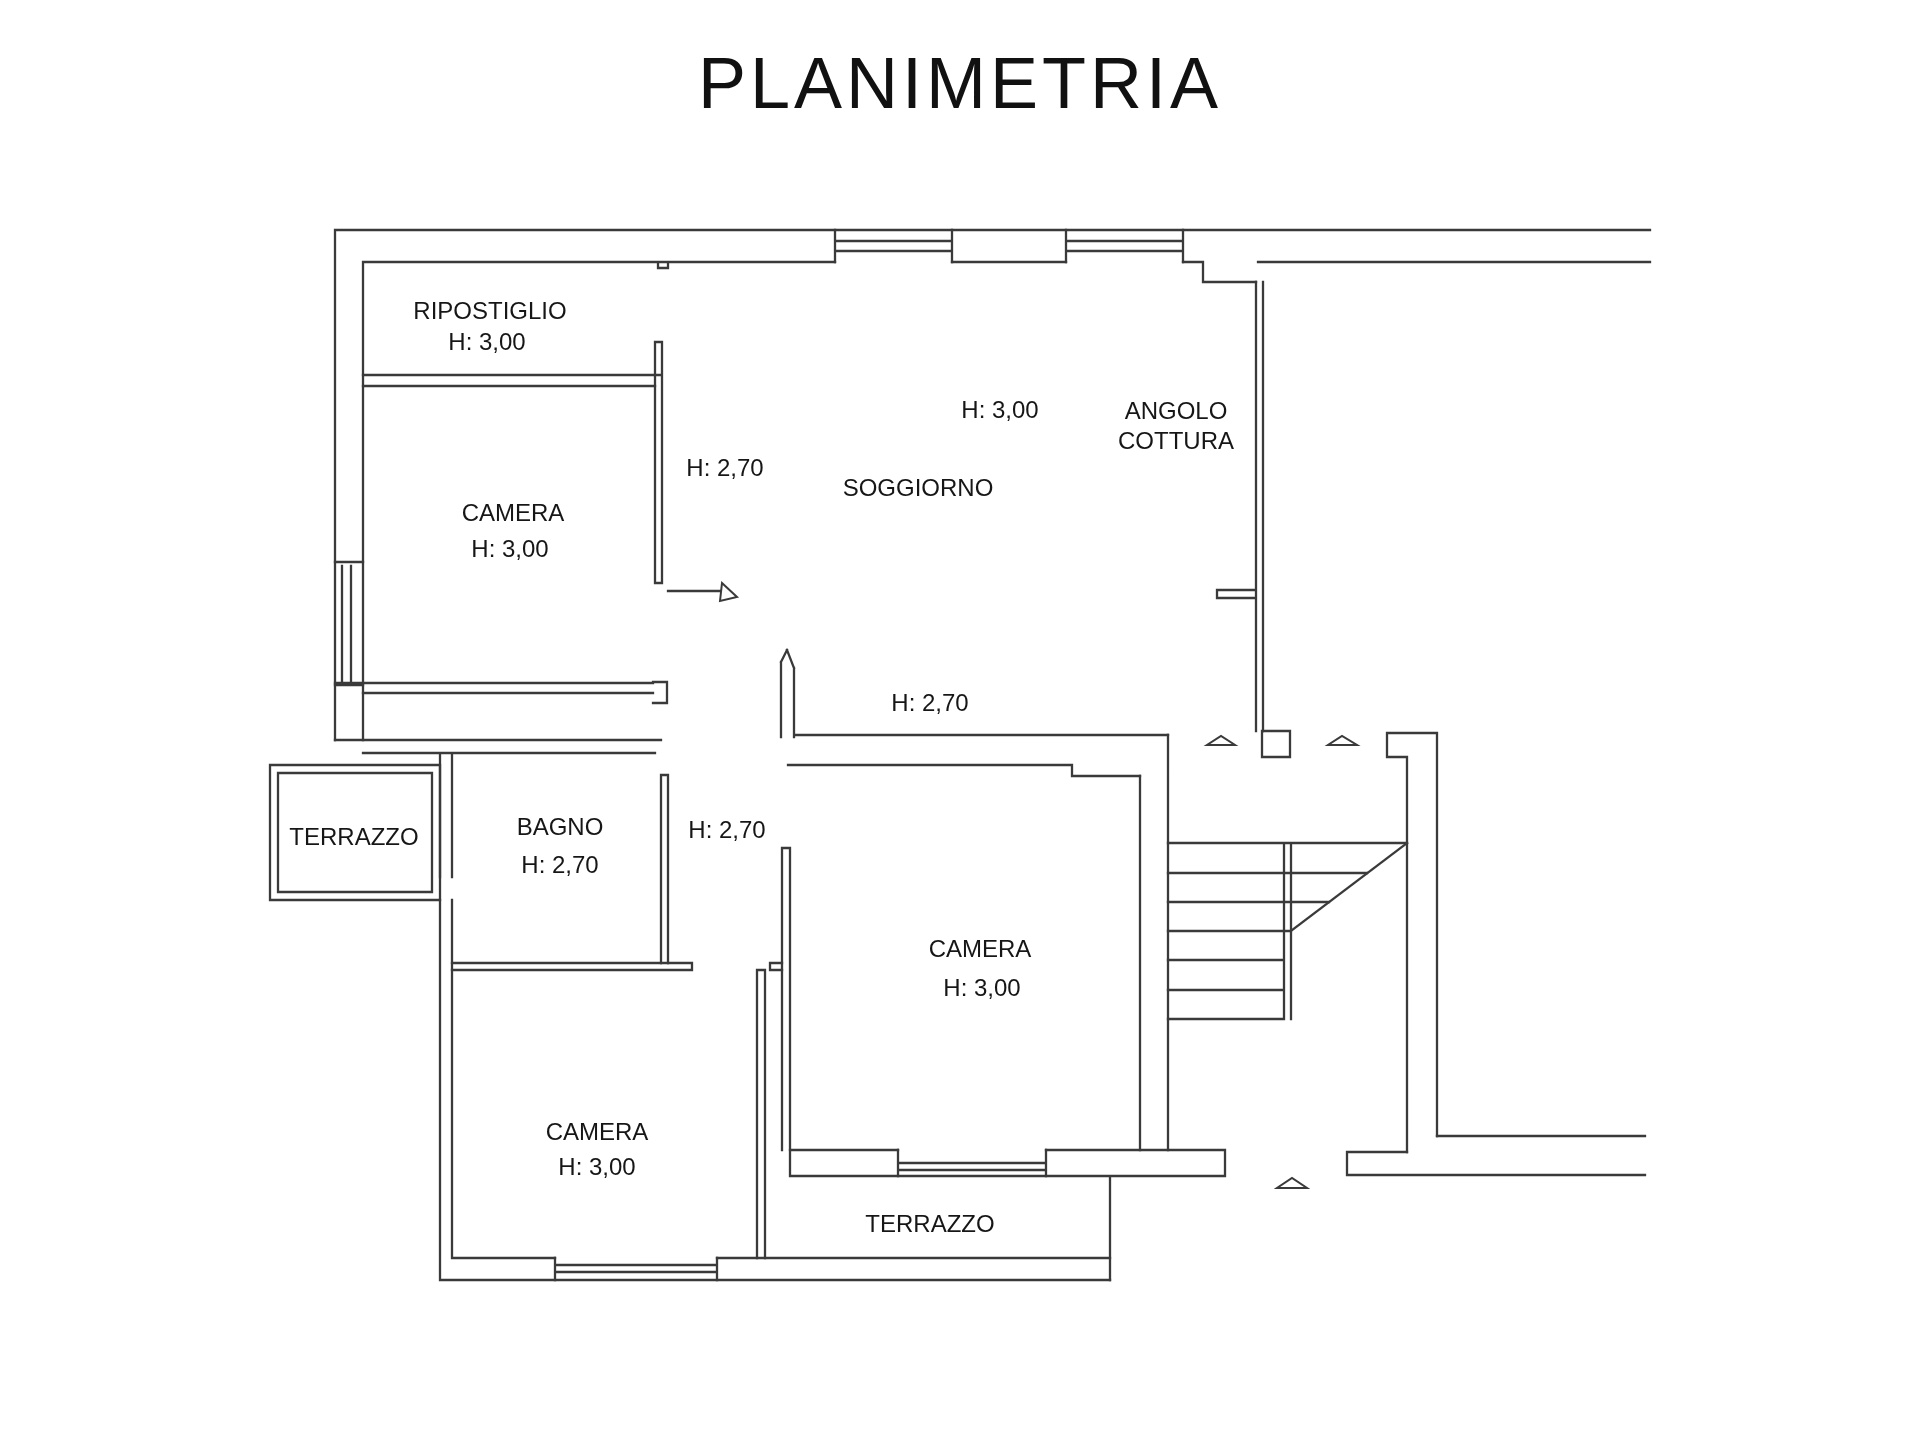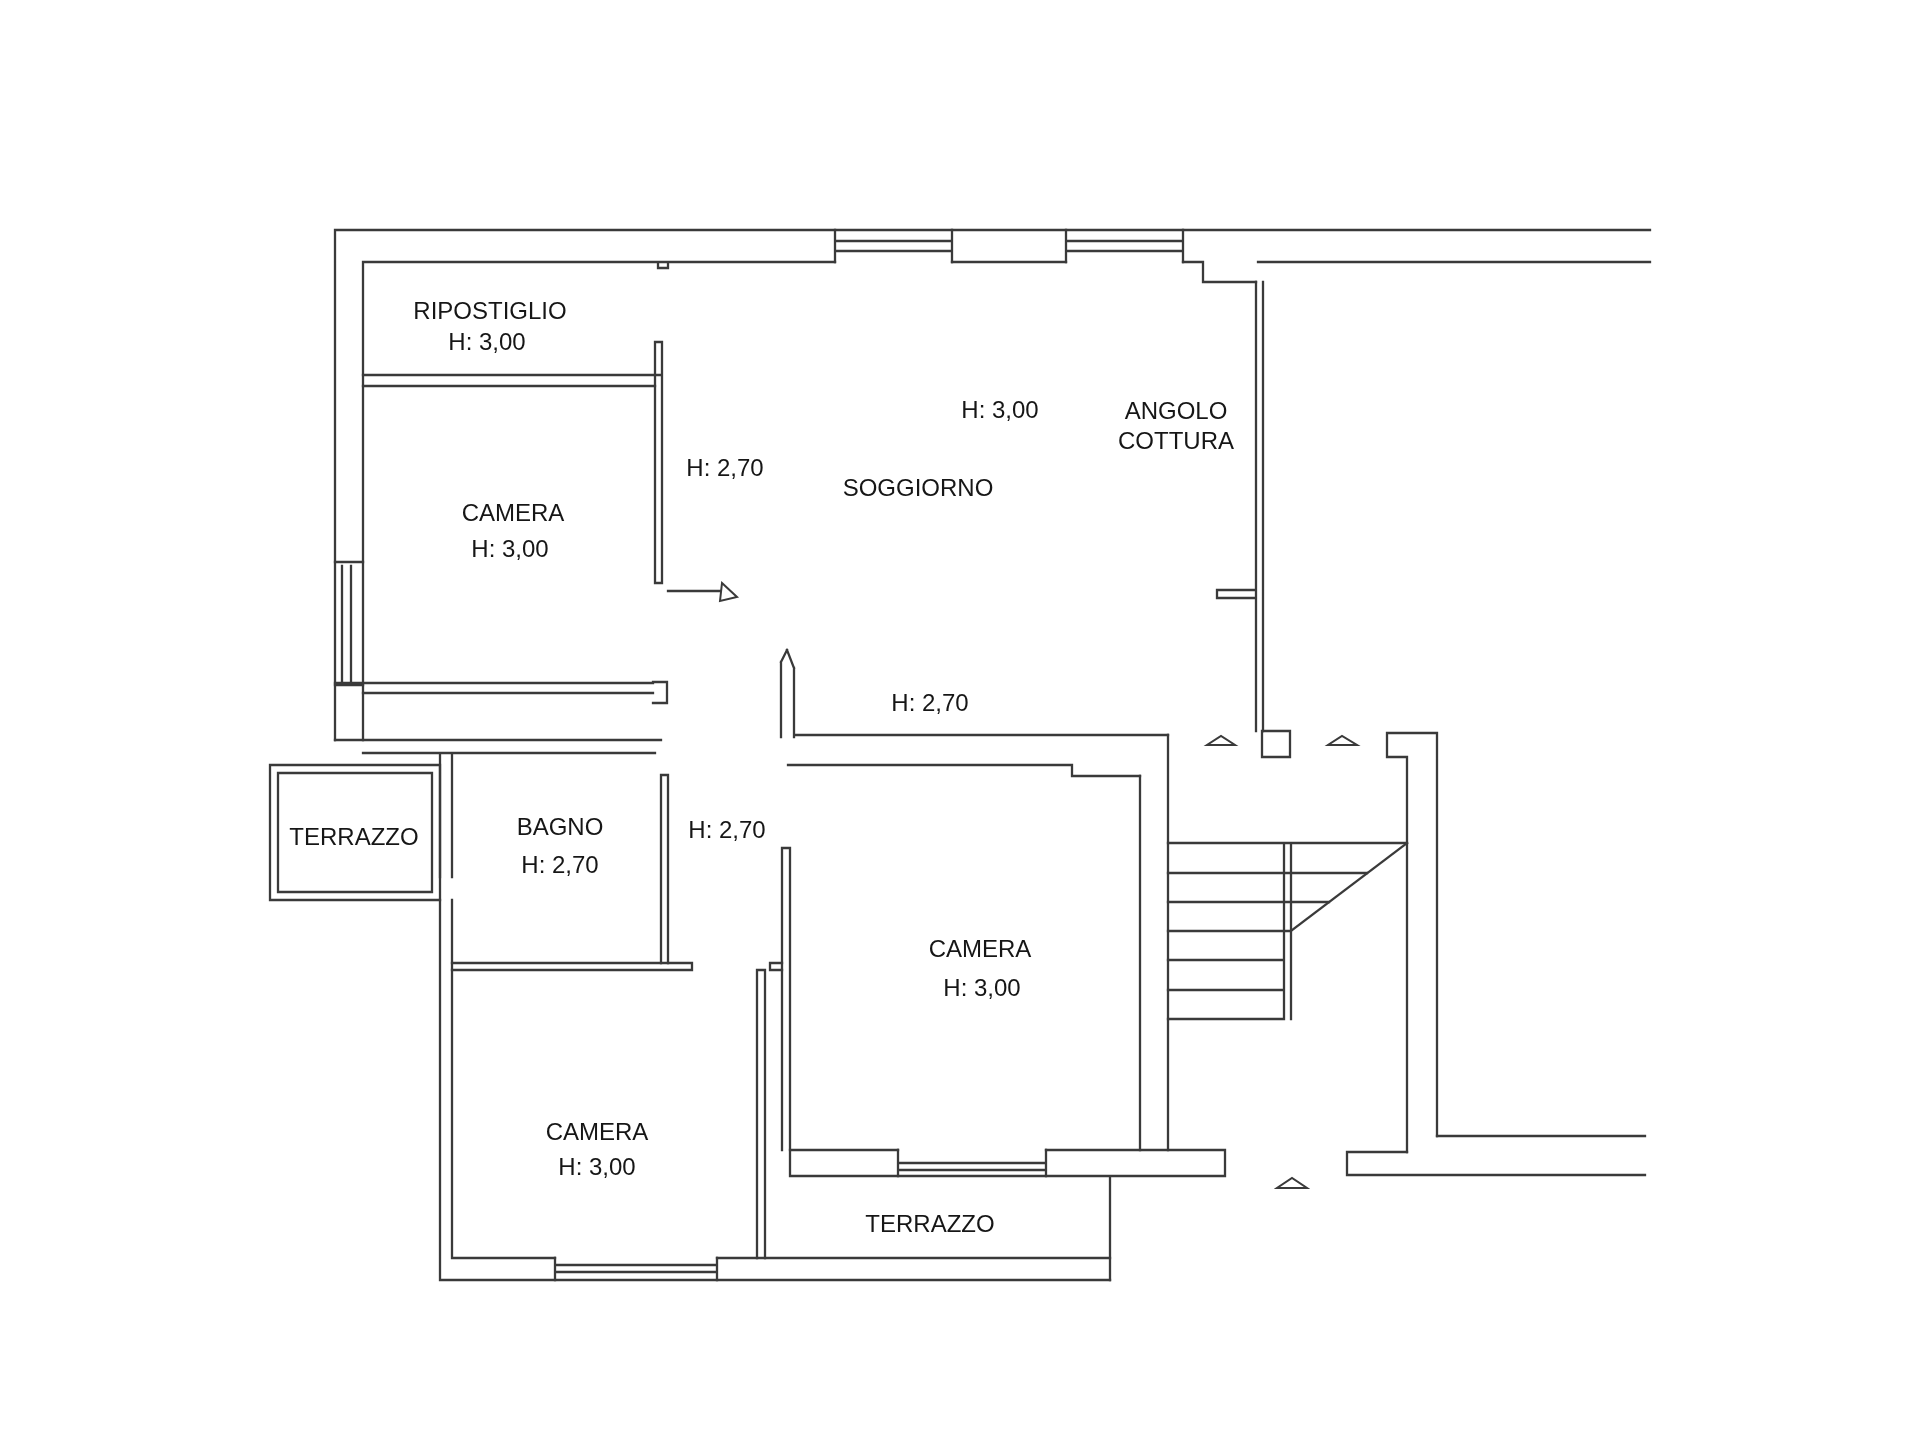--- a/index.html
+++ b/index.html
@@ -11,20 +11,21 @@
   svg.plan{position:absolute;left:0;top:0;width:1920px;height:1440px;}
   .w{stroke:#3a3a3a;stroke-width:2.3;fill:none;stroke-linecap:square;stroke-linejoin:miter;}
   .arrow{stroke:#3a3a3a;stroke-width:2;fill:#ffffff;}
   .room-label{font-family:"Liberation Sans",sans-serif;font-size:24px;fill:#161616;}
 </style>
 </head>
 <body>
 
 <div class="page">
 
+  <h1 class="title">PLANIMETRIA</h1>
 
   <svg class="plan" viewBox="0 0 1920 1440" xmlns="http://www.w3.org/2000/svg">
 
     <g>
       <path class="w" d="M335,230 H1650 M335,230 V740 M363,262 V740
                M363,262 H835 M952,262 H1066 M1183,262 H1203 M1203,262 V282 M1203,282 H1256 M1258,262 H1650
                M658,262 V268 H668 V262"></path>
       <path class="w" d="M335,740 H661 M363,753 H655
                M440,753 V877 M452,753 V877
                M440,900 V1280 M452,900 V1258

